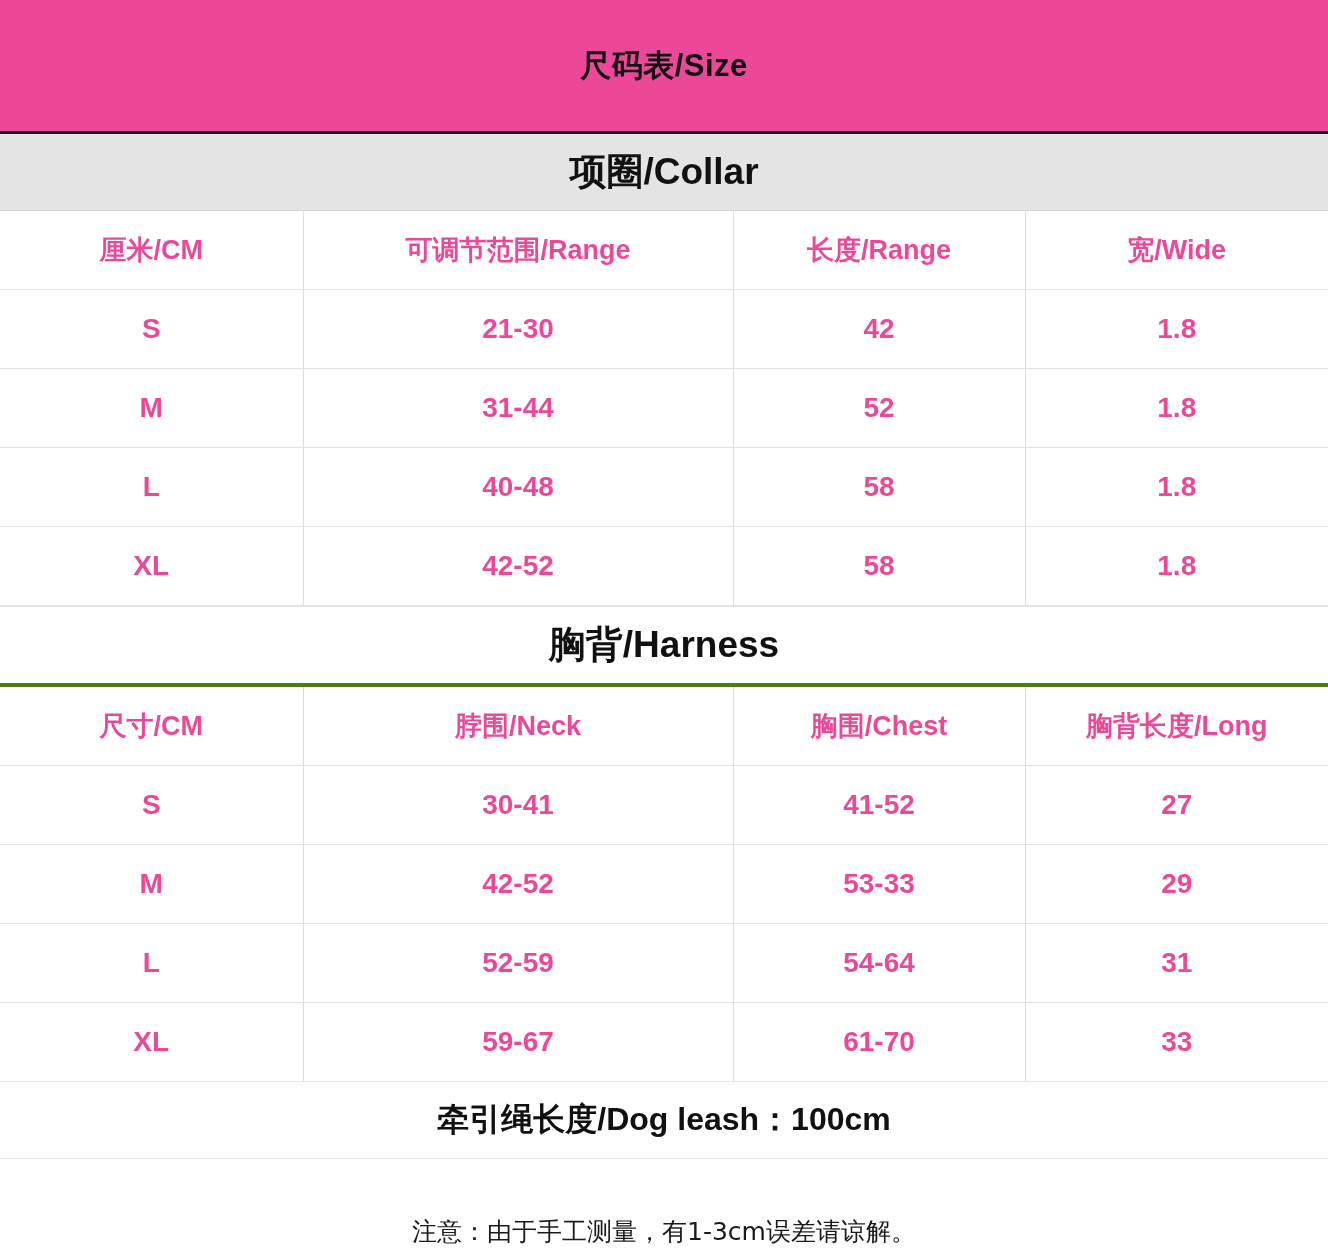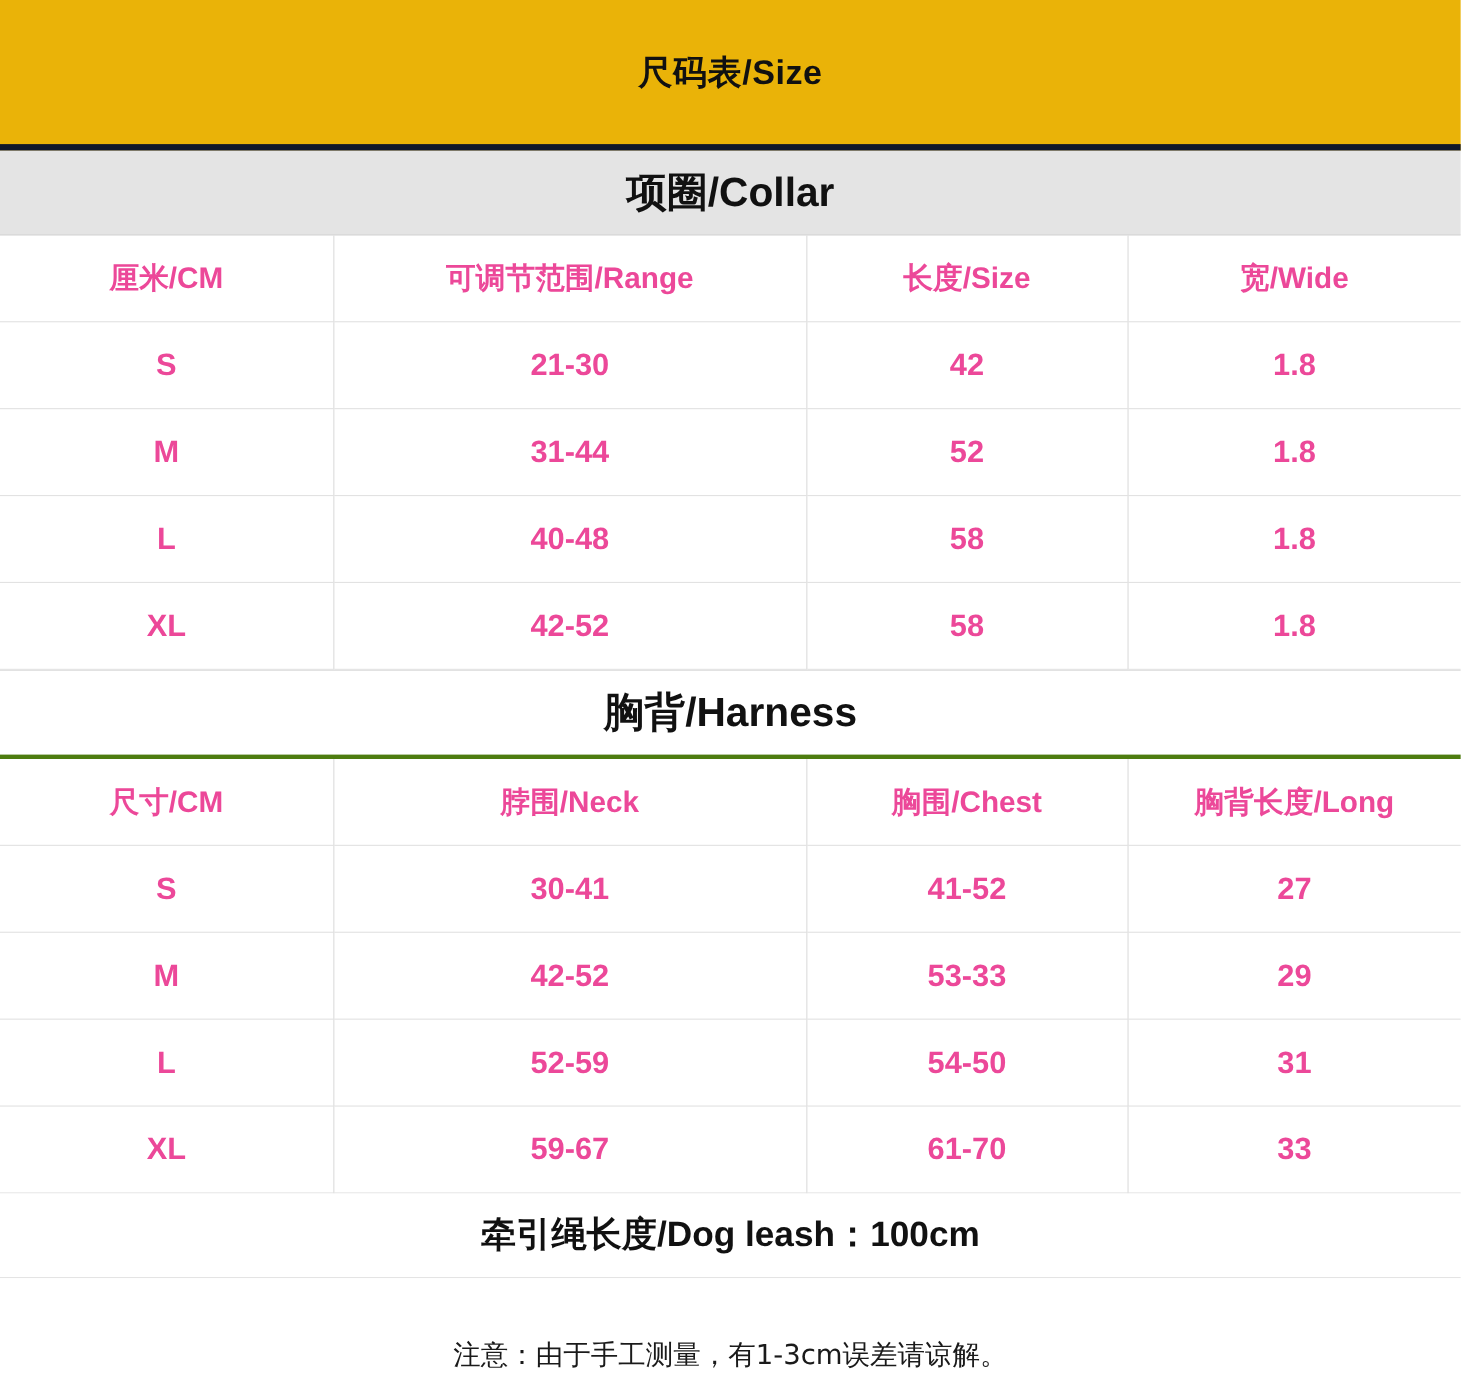--- a/index.html
+++ b/index.html
@@ -19,22 +19,22 @@
     height: 1248px;
     box-sizing: border-box;
     display: flex;
     flex-direction: column;
   }
   .title-row {
     height: 131px;
     display: flex;
     align-items: center;
     justify-content: center;
-    background: #eab308;
-    border-bottom: 6px solid #0f172a;
+    background: #ec4899;
+    border-bottom: 3px solid #0f172a;
   }
   .title-row .title-text {
     font-size: 31px;
     font-weight: bold;
     letter-spacing: 0.5px;
   }
   .section-band {
     height: 76px;
     display: flex;
     align-items: center;
@@ -126,21 +126,21 @@
     <colgroup>
       <col class="c1">
         <col class="c2">
         <col class="c3">
         <col class="c4">
     </colgroup>
     <thead>
       <tr>
         <th>厘米/CM</th>
         <th>可调节范围/Range</th>
-        <th>长度/Size</th>
+        <th>长度/Range</th>
         <th>宽/Wide</th>
       </tr>
     </thead>
     <tbody>
       <tr>
         <td class="size-col">S</td>
         <td>21-30</td>
         <td>42</td>
         <td>1.8</td>
       </tr>
@@ -193,21 +193,21 @@
       </tr>
       <tr>
         <td class="size-col">M</td>
         <td>42-52</td>
         <td>53-33</td>
         <td>29</td>
       </tr>
       <tr>
         <td class="size-col">L</td>
         <td>52-59</td>
-        <td>54-50</td>
+        <td>54-64</td>
         <td>31</td>
       </tr>
       <tr>
         <td class="size-col">XL</td>
         <td>59-67</td>
         <td>61-70</td>
         <td>33</td>
       </tr>
     </tbody>
   </table>

